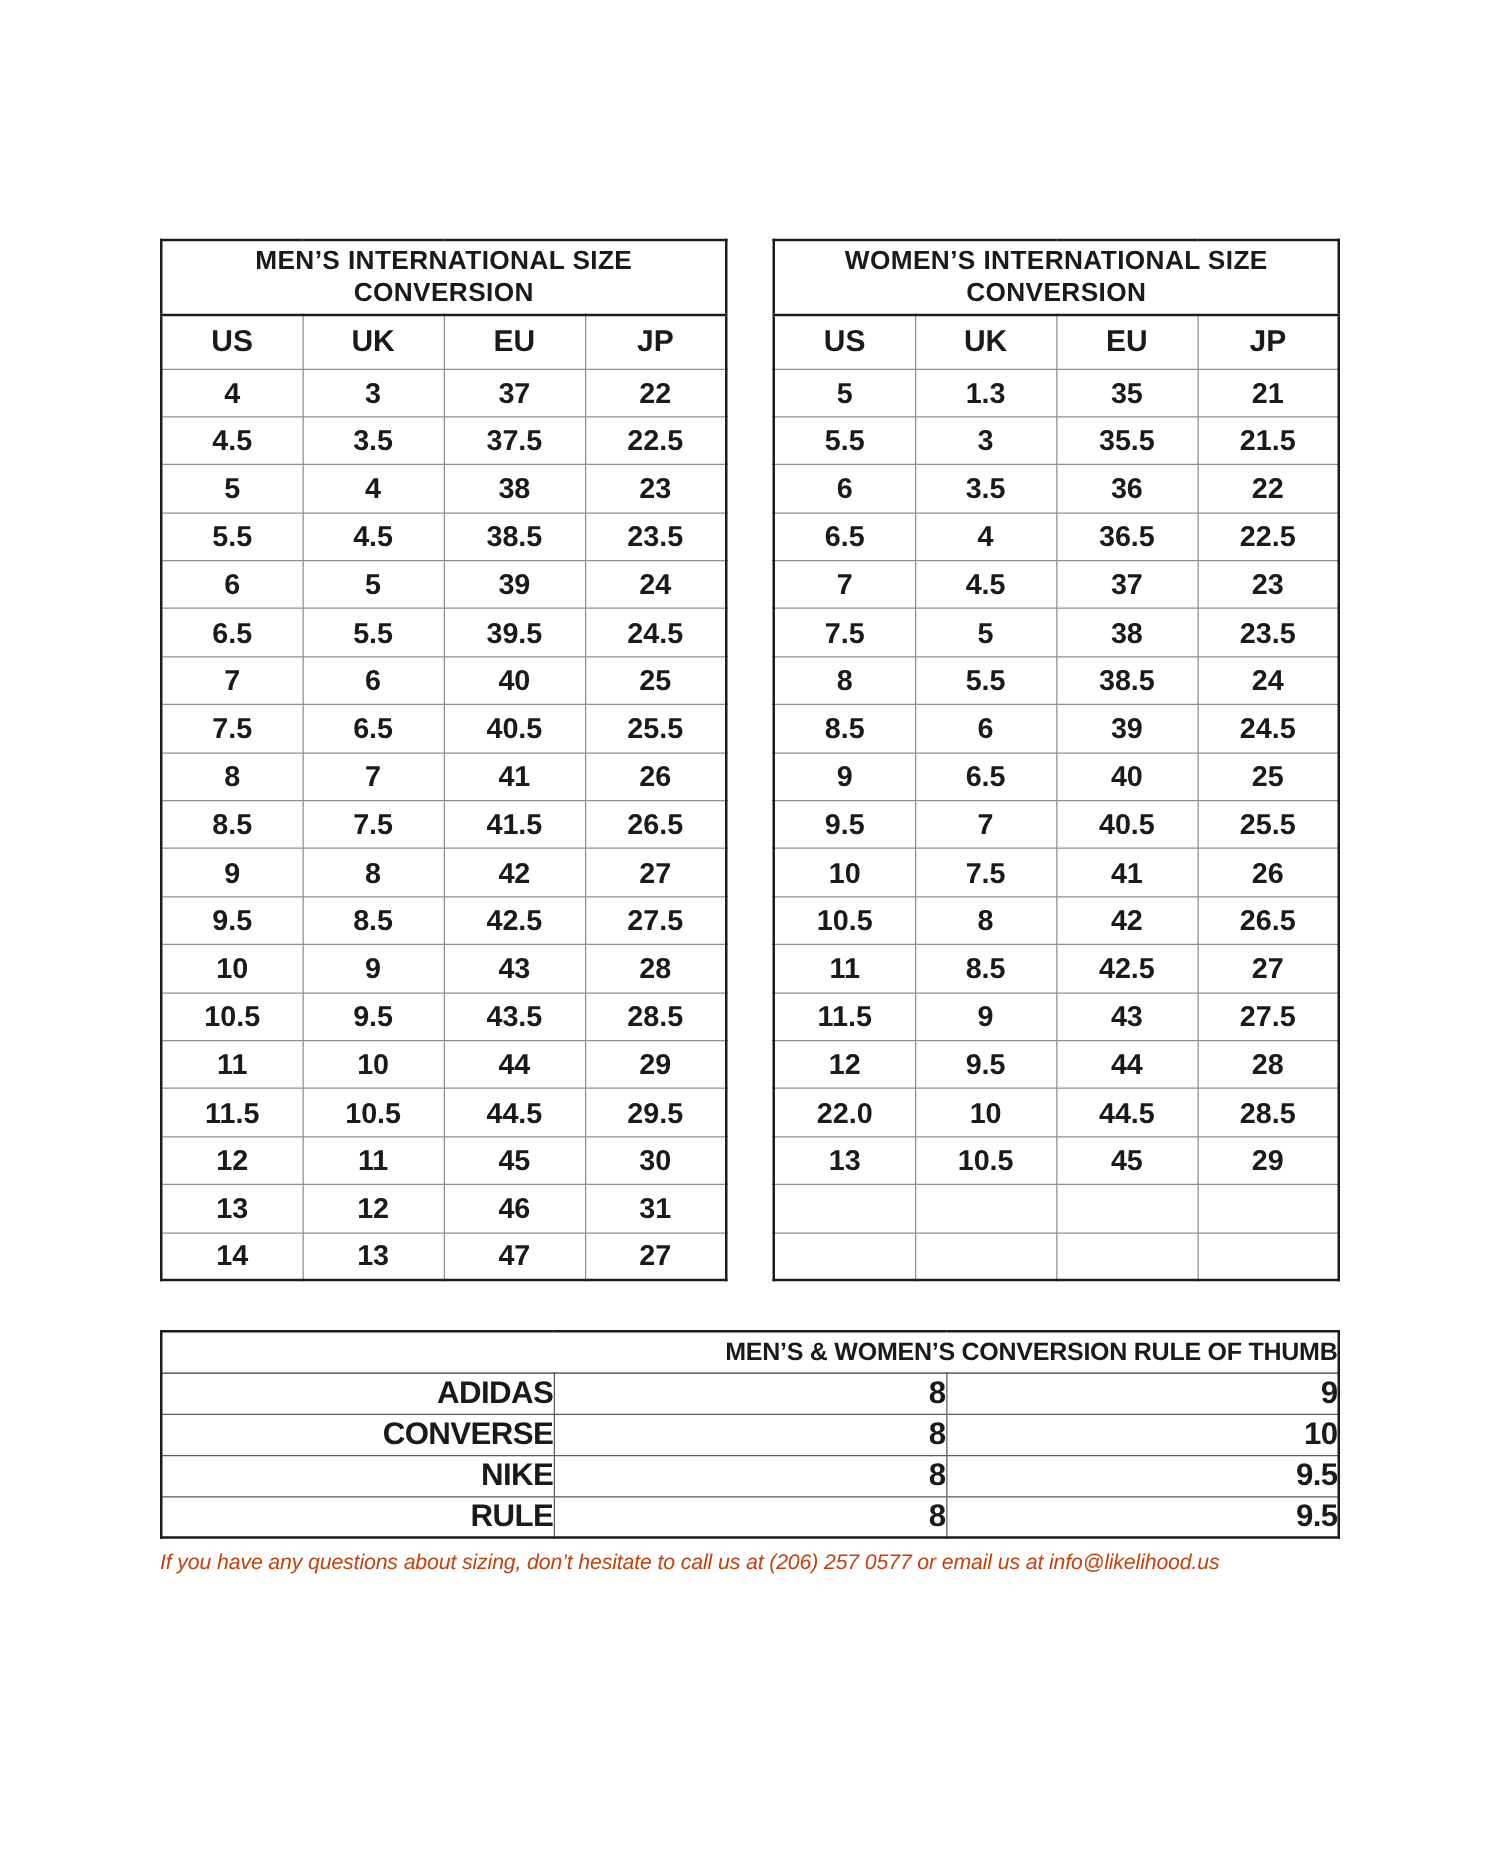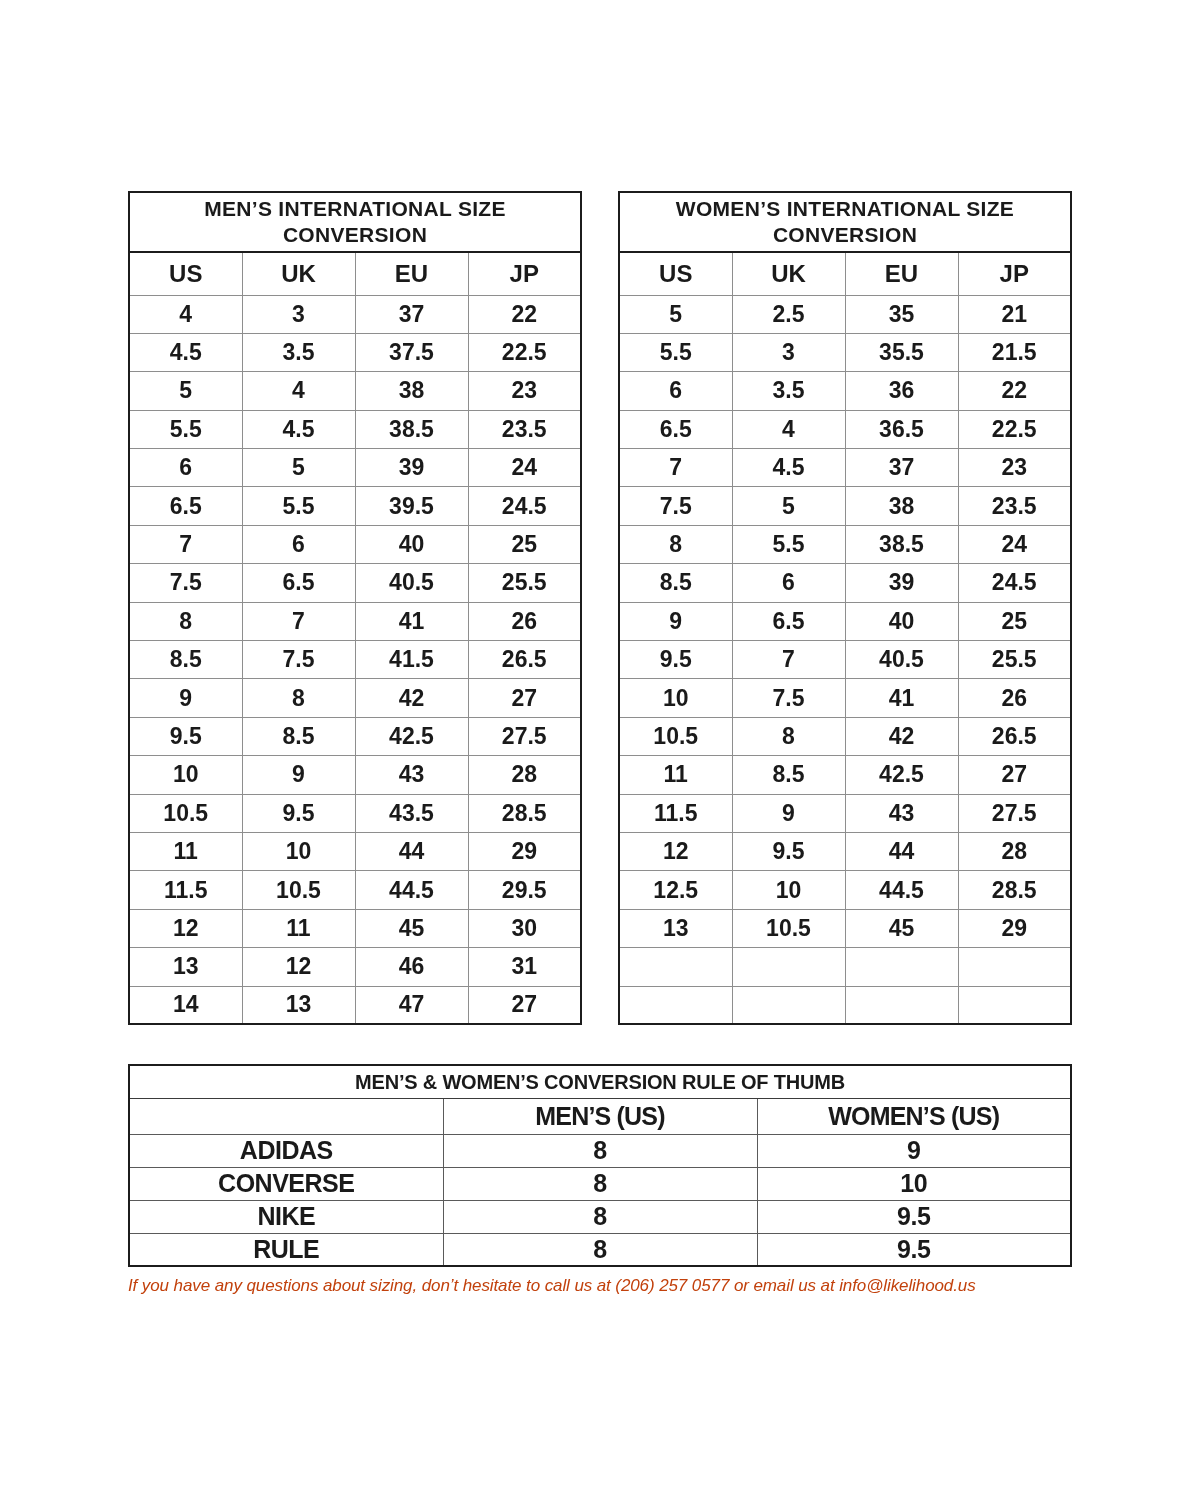--- a/index.html
+++ b/index.html
@@ -55,21 +55,21 @@
     font-size: 23px;
     font-weight: 700;
   }
   
   .rot-table {
     margin-top: 39px;
     border: 2px solid #1c1c1c;
   }
   .rot-table th, .rot-table td {
     border: 1px solid #5a5a5a;
-    text-align: center;
+    text-align: right;
     vertical-align: middle;
   }
   .rot-table .t-title {
     height: 33px;
     font-size: 20px;
     font-weight: 700;
     letter-spacing: -0.2px;
     border-bottom: 1px solid #3a3a3a;
   }
   .rot-table tr.col-head th {
@@ -238,21 +238,21 @@
         <tr class="col-head">
             <th>US</th>
             <th>UK</th>
             <th>EU</th>
             <th>JP</th>
           </tr>
       </thead>
       <tbody>
           <tr>
             <td>5</td>
-            <td>2.5</td>
+            <td>1.3</td>
             <td>35</td>
             <td>21</td>
           </tr>
           <tr>
             <td>5.5</td>
             <td>3</td>
             <td>35.5</td>
             <td>21.5</td>
           </tr>
           <tr>
@@ -327,21 +327,21 @@
             <td>43</td>
             <td>27.5</td>
           </tr>
           <tr>
             <td>12</td>
             <td>9.5</td>
             <td>44</td>
             <td>28</td>
           </tr>
           <tr>
-            <td>12.5</td>
+            <td>22.0</td>
             <td>10</td>
             <td>44.5</td>
             <td>28.5</td>
           </tr>
           <tr>
             <td>13</td>
             <td>10.5</td>
             <td>45</td>
             <td>29</td>
           </tr>
@@ -360,25 +360,20 @@
         </tbody>
     </table>
 
   </div>
 
   <table class="rot-table">
     <thead>
       <tr>
         <th class="t-title" colspan="3">MEN’S &amp; WOMEN’S CONVERSION RULE OF THUMB</th>
       </tr>
-      <tr class="col-head">
-          <th></th>
-          <th>MEN’S (US)</th>
-          <th>WOMEN’S (US)</th>
-        </tr>
     </thead>
     <tbody>
         <tr>
           <td>ADIDAS</td>
           <td>8</td>
           <td>9</td>
         </tr>
         <tr>
           <td>CONVERSE</td>
           <td>8</td>

